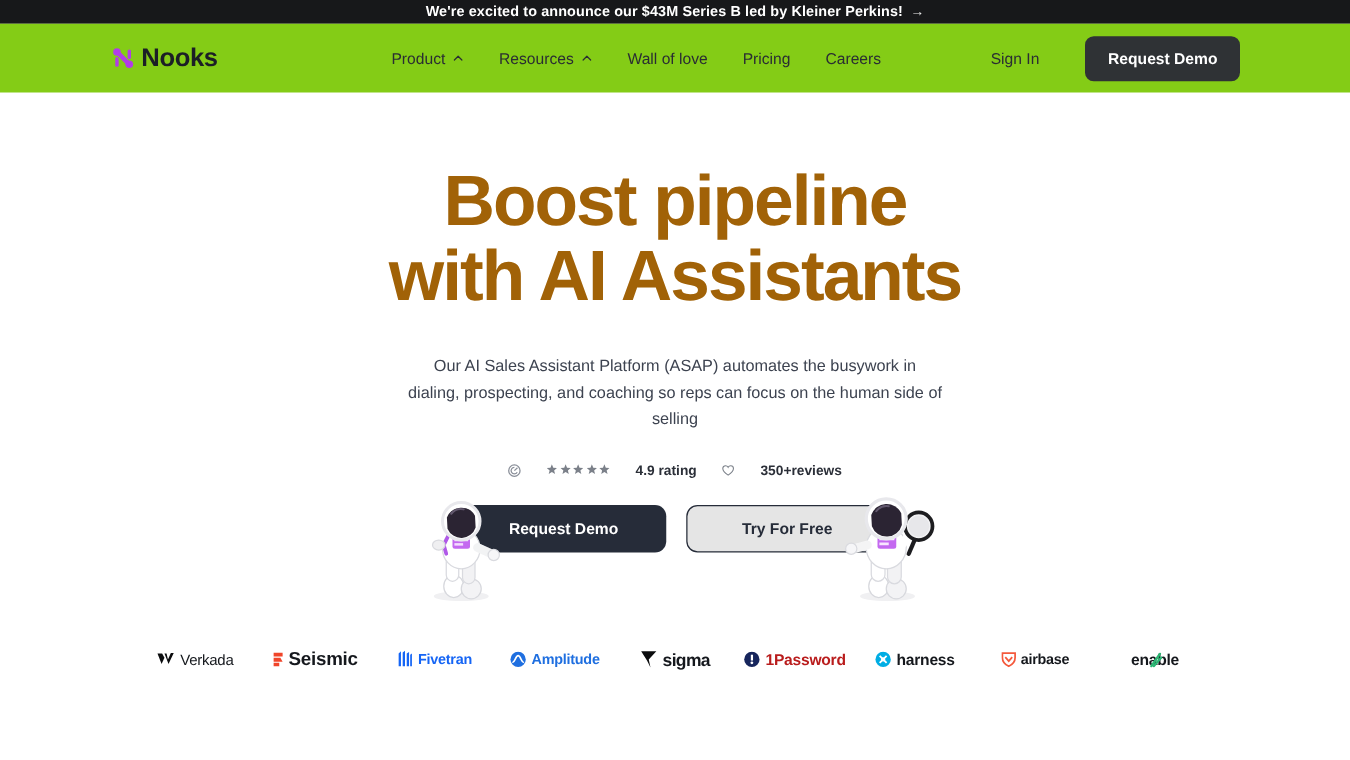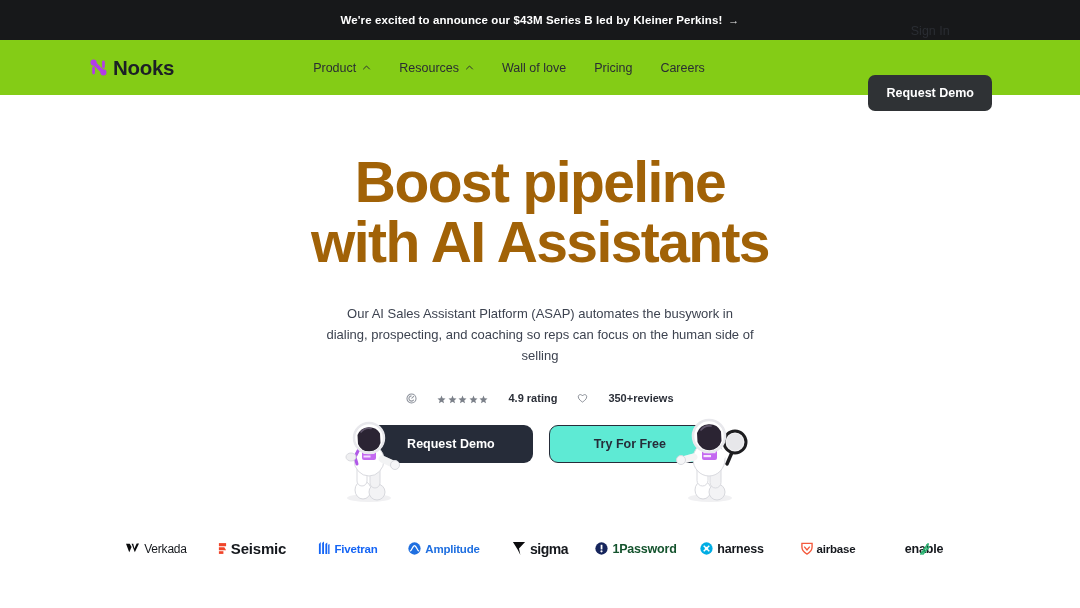--- a/index.html
+++ b/index.html
@@ -5,21 +5,21 @@
   * { box-sizing: border-box; margin: 0; padding: 0; }
   html, body {
     width: 1080px; height: 608px;
     background: #ffffff;
     font-family: "Liberation Sans", sans-serif;
     overflow: hidden;
   }
 
   
   .banner {
-    height: 40px;
+    height: 19px;
     background: #17181a;
     color: #ffffff;
     display: flex;
     align-items: center;
     justify-content: center;
     font-size: 11.5px;
     font-weight: 700;
     letter-spacing: .1px;
   }
   .banner-arrow {
@@ -67,21 +67,20 @@
   }
   .chev {
     width: 9px; height: 9px; display:block;
   }
 
   .header-right {
     margin-left: auto;
     display: flex;
     align-items: center;
     gap: 37px;
-    flex-direction: column;
   }
   .signin {
     font-size: 12.5px;
     color: #2a2d33;
     cursor: pointer;
   }
   .btn-dark {
     background: #2f3235;
     color: #ffffff;
     font-size: 12.5px;
@@ -120,21 +119,21 @@
   .rating-row {
     margin-top: 26px;
     display: flex;
     align-items: center;
     justify-content: center;
     gap: 20px;
     font-size: 11px;
     font-weight: 700;
     color: #2b2f38;
   }
-  .rating-group { display:flex; align-items:flex-end; gap:20px; }
+  .rating-group { display:flex; align-items:flex-start; gap:20px; }
   .g2-badge { width: 11px; height: 11px; display:block; }
   .stars { display:flex; gap:1.5px; }
   .star { width: 9px; height: 9px; display:block; }
   .heart { width: 11px; height: 11px; display:block; }
 
   
   .cta-wrap {
     margin-top: 12px;
     position: relative;
     height: 92px;
@@ -151,21 +150,21 @@
     border: none;
     border-radius: 9px;
     font-size: 12.5px;
     font-weight: 700;
     padding: 0 38px;
     height: 38px;
     cursor: pointer;
     font-family: inherit;
   }
   .btn-secondary {
-    background: #5eead4;
+    background: #e5e5e5;
     color: #262c39;
     border: 1.4px solid #262c39;
     border-radius: 9px;
     font-size: 12.5px;
     font-weight: 700;
     padding: 0 44px;
     height: 38px;
     cursor: pointer;
     font-family: inherit;
   }
@@ -397,21 +396,21 @@
         </svg>
         <span class="logo-text" style="font-size:14px;letter-spacing:-.5px">sigma</span>
       </div>
 
       <div class="logo-cell">
         <svg width="13" height="13" viewBox="0 0 14 14">
           <circle cx="7" cy="7" r="6.6" fill="#16255c"></circle>
           <rect x="6.1" y="3" width="1.9" height="5" fill="#ffffff"></rect>
           <circle cx="7" cy="10" r="1.2" fill="#ffffff"></circle>
         </svg>
-        <span class="logo-text" style="color:#14532d;font-size:12.5px">1Password</span>
+        <span class="logo-text" style="color:#b91c1c;font-size:12.5px">1Password</span>
       </div>
 
       <div class="logo-cell">
         <svg width="13" height="13" viewBox="0 0 14 14">
           <circle cx="7" cy="7" r="6.6" fill="#00ade4"></circle>
           <path d="M4 4 L10 10 M10 4 L4 10" stroke="#ffffff" stroke-width="1.6"></path>
           <circle cx="7" cy="7" r="1.8" fill="#ffffff"></circle>
         </svg>
         <span class="logo-text" style="font-size:12.5px">harness</span>
       </div>

